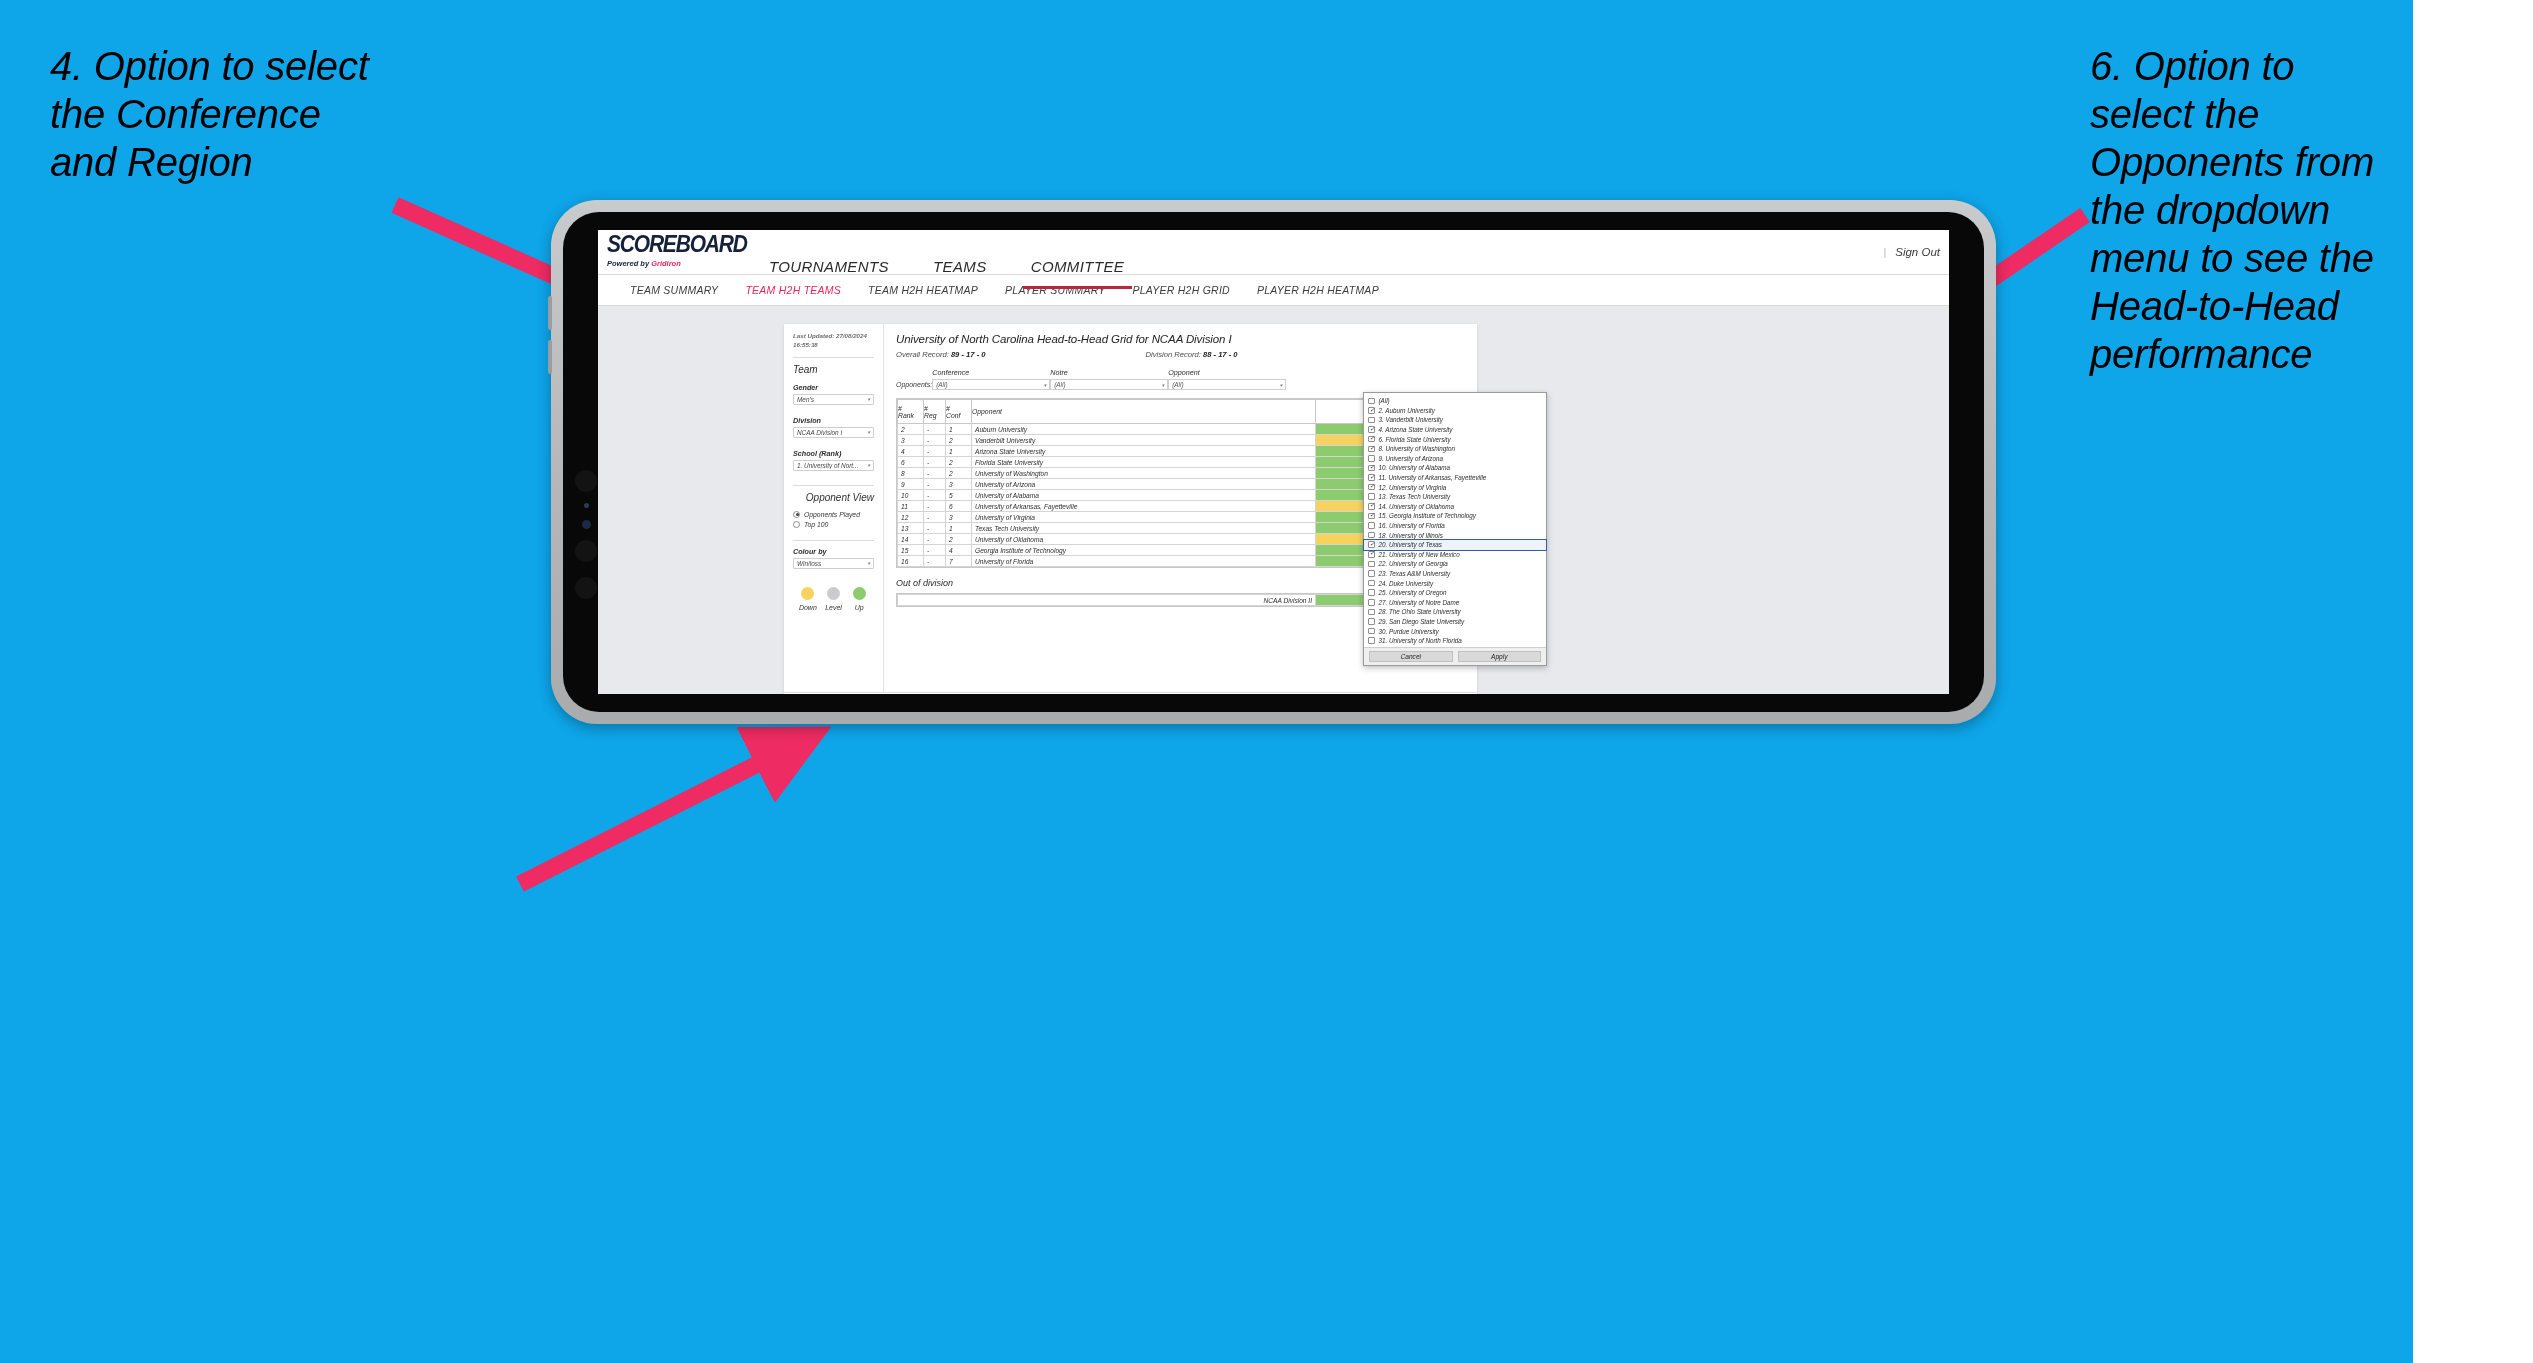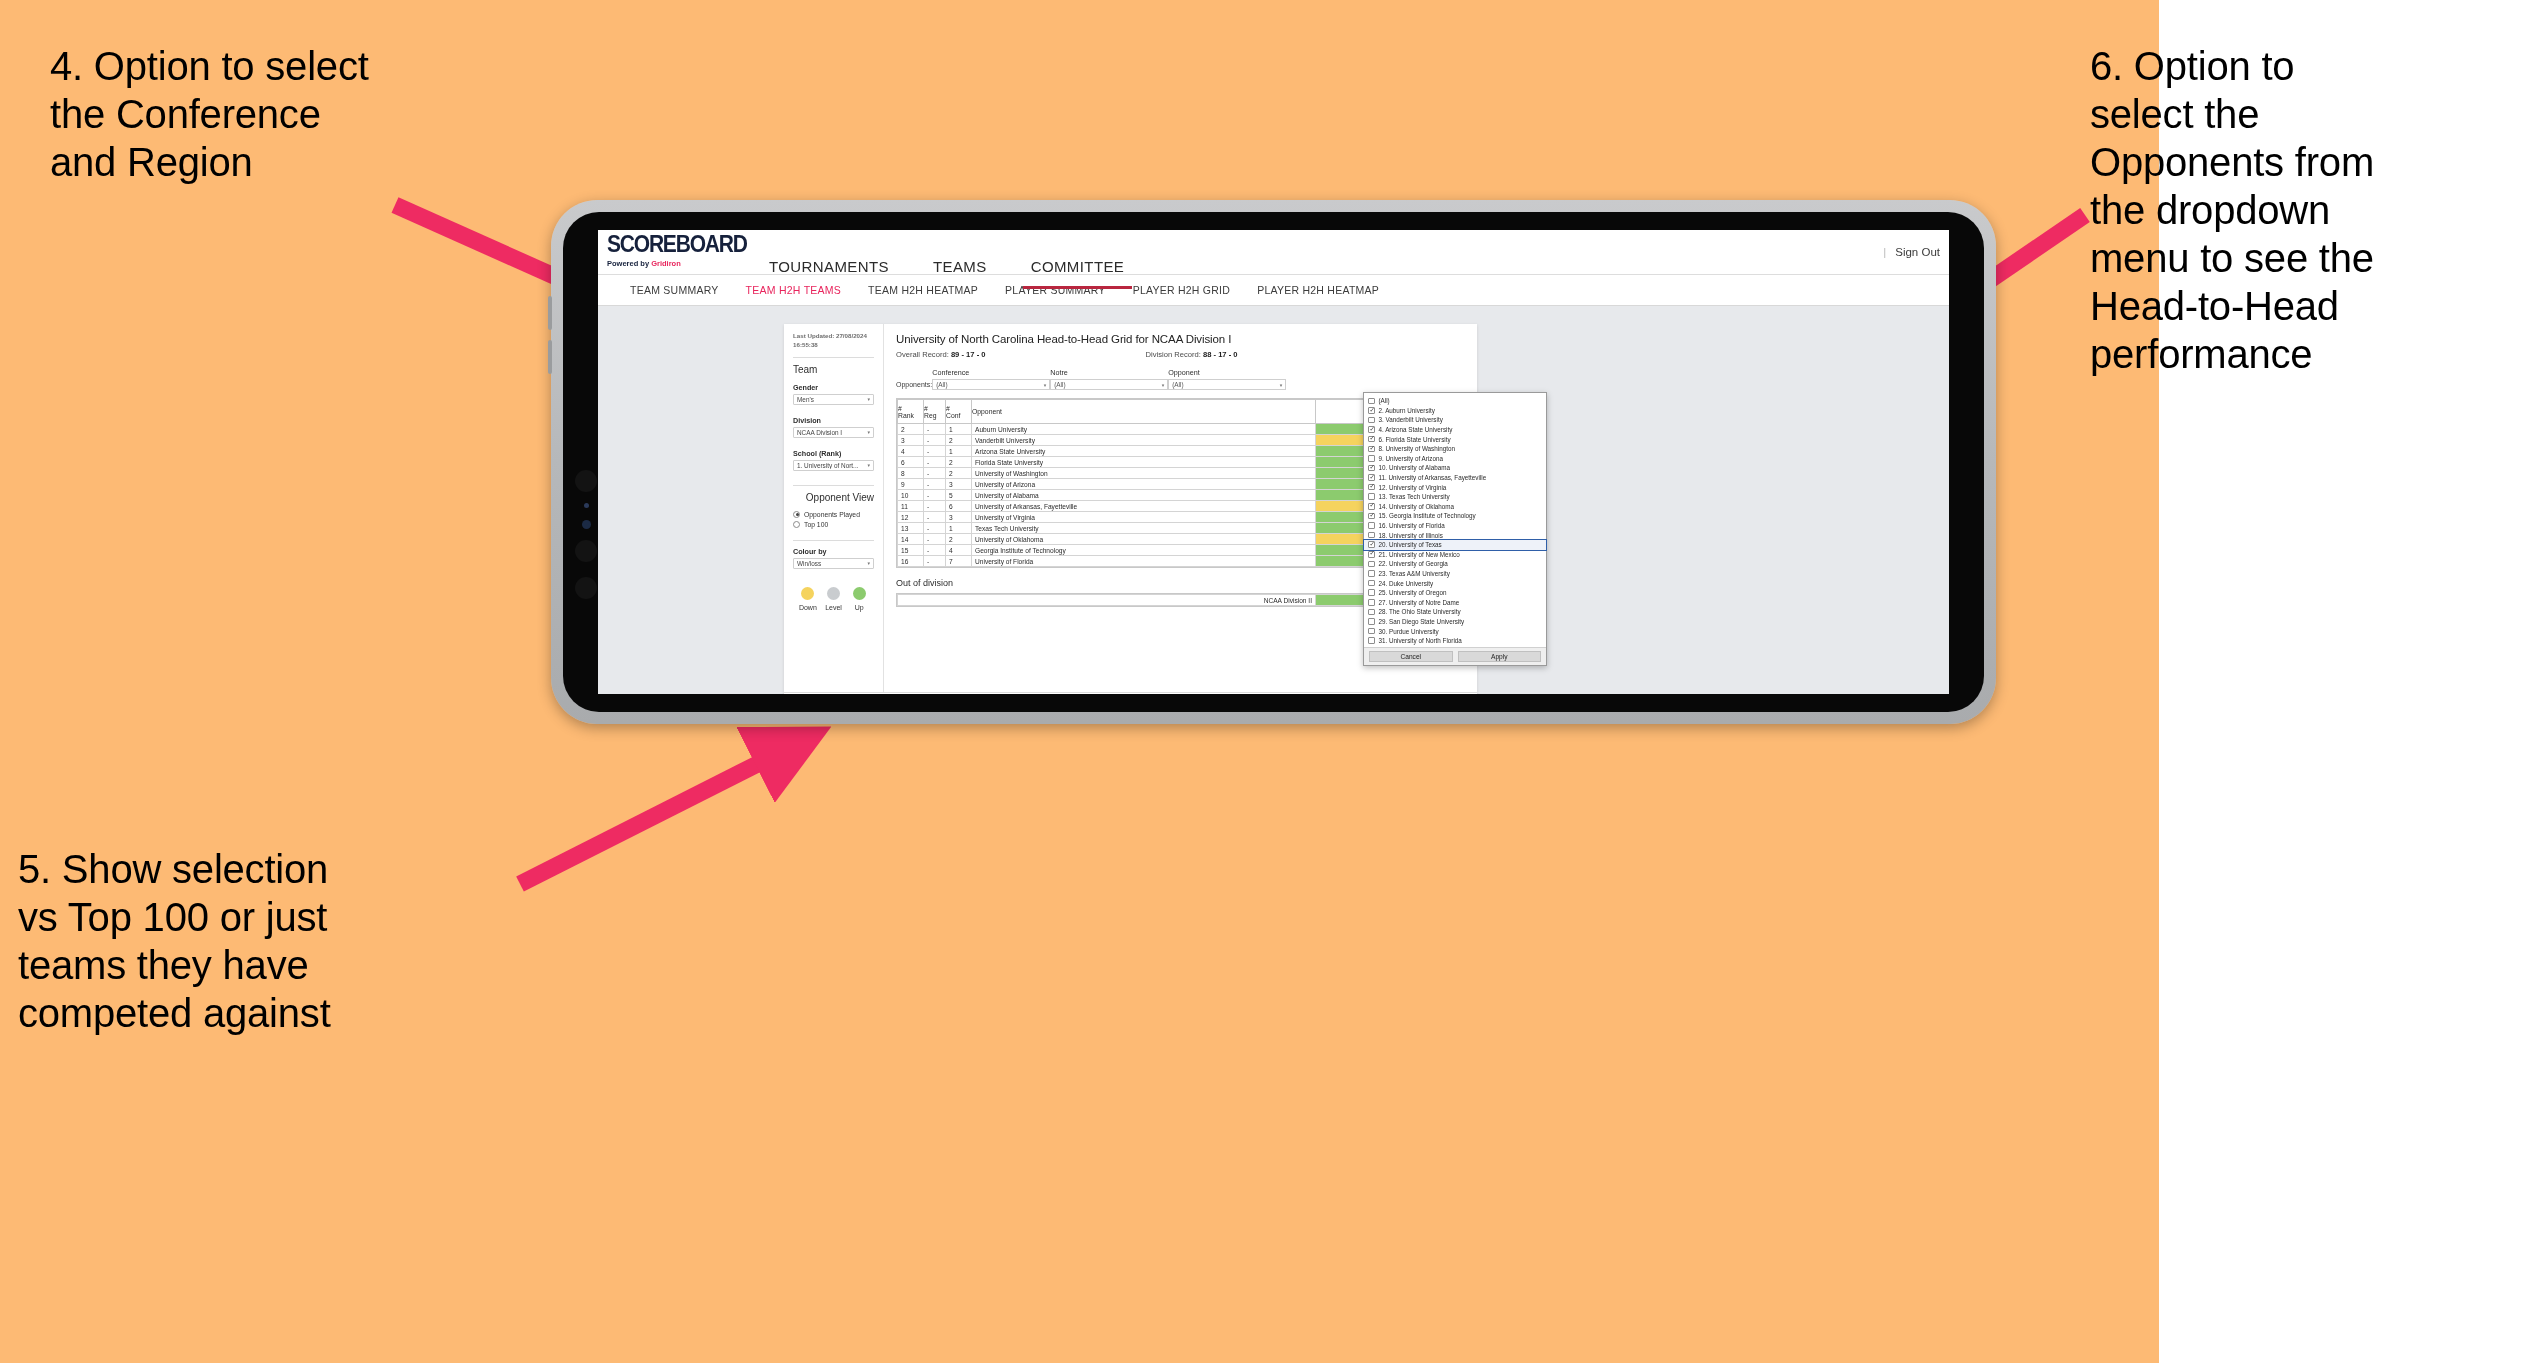--- a/index.html
+++ b/index.html
@@ -2,21 +2,21 @@
 <html><head>
 <meta charset="utf-8">
 <style>
   * { box-sizing: border-box; margin: 0; padding: 0; }
   html, body {
     width: 2533px; height: 1363px;
     background: #ffffff;
     font-family: "Liberation Sans", sans-serif;
     overflow: hidden;
   }
-  #stage { position: relative; width: 2159px; height: 1363px; background:#fdba74; }
+  #stage { position: relative; width: 2413px; height: 1363px; background:#0ea5e9;font-style:italic; }
 
   
   .anno {
     position: absolute;
     color: #000;
     font-size: 40px;
     line-height: 1.20;
     font-family: "Liberation Sans", sans-serif;
     white-space: pre-line;
     letter-spacing: -0.2px;
@@ -210,24 +210,20 @@
   }
 </style>
 </head>
 <body>
 
 <div id="stage">
 
   <div class="anno" id="anno-4">4. Option to select
 the Conference
 and Region</div>
-  <div class="anno" id="anno-5">5. Show selection
-vs Top 100 or just
-teams they have
-competed against</div>
   <div class="anno" id="anno-6">6. Option to
 select the
 Opponents from
 the dropdown
 menu to see the
 Head-to-Head
 performance</div>
 
   <svg class="arrow-svg" viewBox="0 0 2533 1363">
     <defs>

